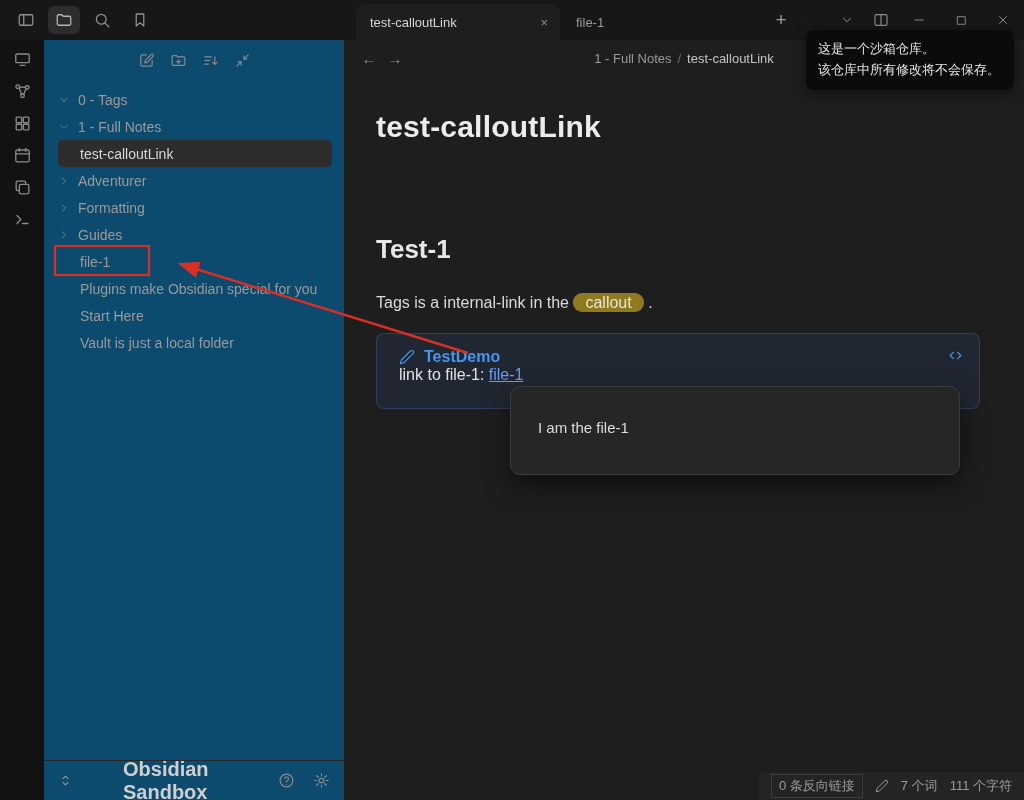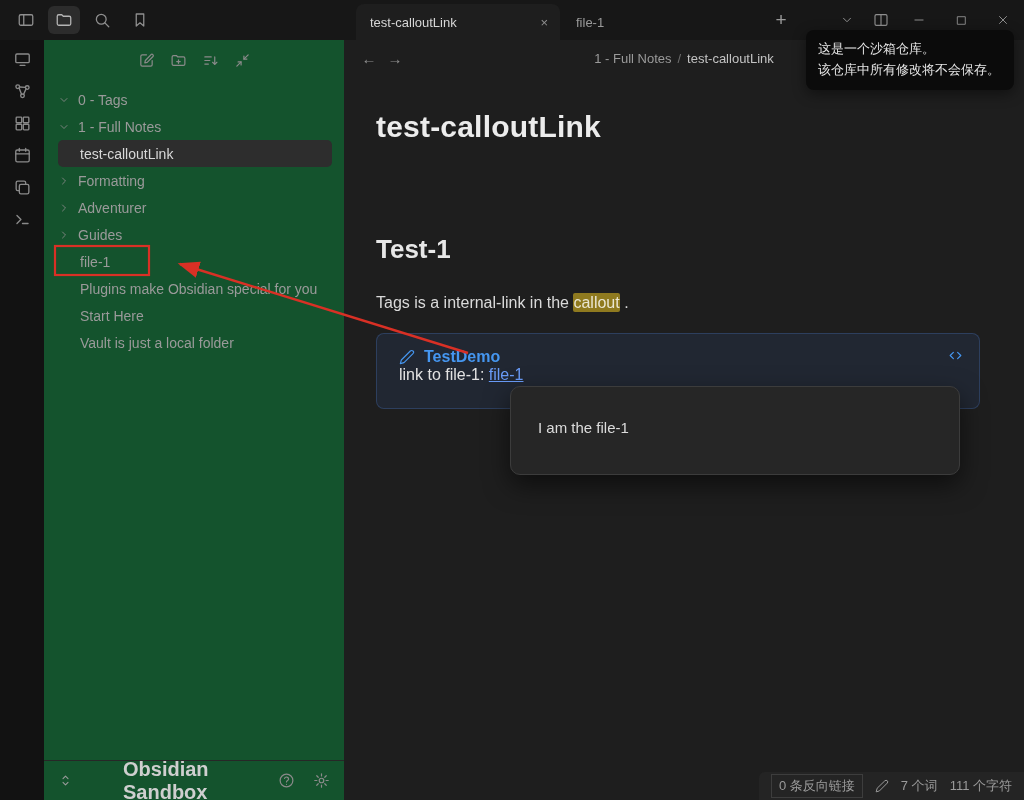--- a/index.html
+++ b/index.html
@@ -28,21 +28,21 @@
   .new-tab-btn { position:absolute; left:768px; top:6px; width:26px; height:28px; display:flex; align-items:center; justify-content:center; color:#9a9a9a; font-size:19px; cursor:pointer; }
   .tb-right { position:absolute; right:0; top:0; height:40px; display:flex; align-items:center; }
   .tb-right .ctl { width:34px; height:40px; display:flex; align-items:center; justify-content:center; color:#8f8f8f; cursor:pointer; }
   .tb-right .win { width:42px; }
 
   
   .ribbon { position:absolute; left:0; top:40px; bottom:0; width:44px; background:#121212; display:flex; flex-direction:column; align-items:center; padding-top:10px; gap:13px; z-index:5; }
   .ribbon .ric { color:#8a8a8a; cursor:pointer; }
 
   
-  .sidebar { position:absolute; left:44px; top:40px; bottom:0; width:300px; background:#14532d; z-index:5; }
+  .sidebar { position:absolute; left:44px; top:40px; bottom:0; width:300px; background:#0c4a6e; z-index:5; }
   .sb-toolbar { height:40px; display:flex; align-items:center; justify-content:center; gap:15px; color:#8a8a8a; }
   .sb-toolbar .tic { cursor:pointer; }
   .tree { margin-top:6px; }
   .tree-row { position:relative; height:27px; display:flex; align-items:center; font-size:14px; color:#9a9a9a; padding-left:34px; white-space:nowrap; overflow:hidden; cursor:pointer; }
   .tree-row .chev { position:absolute; left:14px; top:50%; transform:translateY(-50%); color:#8a8a8a; }
   .tree-row.file { padding-left:36px; }
   .tree-row.sel { margin:0 12px 0 14px; background:#2d2d2d; border-radius:5px; padding-left:22px; color:#d8d8d8; }
   .vault-footer { position:absolute; left:0; right:0; bottom:0; height:40px; border-top:1px solid #272727; display:flex; align-items:center; padding:0 14px; gap:8px; }
   .vault-name { font-size:20px; font-weight:bold; color:#cfcfcf; flex:1;margin-left:42px; }
   .vault-footer .fic { color:#8a8a8a; cursor:pointer; margin-left:10px; }
@@ -53,21 +53,21 @@
   .view-header { position:relative; height:36px; display:flex; align-items:center; padding:0 12px; }
   .nav-arrow { width:26px; height:26px; display:flex; align-items:center; justify-content:center; color:#8f8f8f; font-size:15px; cursor:pointer; }
   .breadcrumb { position:absolute; left:50%; transform:translateX(-50%); font-size:13px; color:#9a9a9a; white-space:nowrap; }
   .breadcrumb .sep { margin:0 6px; color:#6e6e6e; }
   .breadcrumb .cur { color:#c3c3c3; }
 
   .note-body { padding:20px 44px 0 32px; }
   h1.note-title { font-size:30px; font-weight:bold; color:#ececec; margin-top:14px; letter-spacing:.2px; }
   h2.section-h { font-size:26px; font-weight:bold; color:#e7e7e7; margin-top:90px; }
   p.para { margin-top:26px; font-size:16px; line-height:24px; color:#dadada; }
-  mark.hl { background:#8f7a1f; color:#eae6d2; padding:1px 0; border-radius:2px; }
+  mark.hl { background:#8f7a1f; color:#eae6d2; padding:1px 12px; border-radius:9px; }
 
   .callout { position:relative; margin-top:18px; background:rgba(68,138,255,0.09); border:1px solid rgba(90,150,255,0.22); border-radius:8px; padding:14px 16px 24px 22px; }
   .callout-title { display:flex; align-items:center; gap:9px; color:#4596f0; font-size:16px; font-weight:600; }
   .callout-code-btn { position:absolute; right:12px; top:10px; color:#4596f0; cursor:pointer; padding:3px; }
   .callout-content { margin-top:0; font-size:16px; color:#e2e2e2; }
   a.internal-link { color:#699bf7; text-decoration:underline; cursor:pointer; }
 
   
   .hover-popup { position:absolute; left:510px; top:386px; width:450px; height:89px; background:#262626; border:1px solid #3c3c3c; border-radius:10px; box-shadow:0 10px 26px rgba(0,0,0,.55); z-index:40; padding:32px 0 0 27px; font-size:15px; color:#dcdcdc; }
 
@@ -251,29 +251,29 @@
     </div>
     <div class="tree-row sel">
       <span>test-calloutLink</span>
     </div>
     <div class="tree-row folder">
       <span class="chev">
           <svg class="st" width="12" height="12" viewBox="0 0 24 24">
             <polyline points="9 6 15 12 9 18"></polyline>
           </svg>
         </span>
+      <span>Adventurer</span>
+    </div>
+    <div class="tree-row folder">
+      <span class="chev">
+          <svg class="st" width="12" height="12" viewBox="0 0 24 24">
+            <polyline points="9 6 15 12 9 18"></polyline>
+          </svg>
+        </span>
       <span>Formatting</span>
-    </div>
-    <div class="tree-row folder">
-      <span class="chev">
-          <svg class="st" width="12" height="12" viewBox="0 0 24 24">
-            <polyline points="9 6 15 12 9 18"></polyline>
-          </svg>
-        </span>
-      <span>Adventurer</span>
     </div>
     <div class="tree-row folder">
       <span class="chev">
           <svg class="st" width="12" height="12" viewBox="0 0 24 24">
             <polyline points="9 6 15 12 9 18"></polyline>
           </svg>
         </span>
       <span>Guides</span>
     </div>
     <div class="tree-row file">

